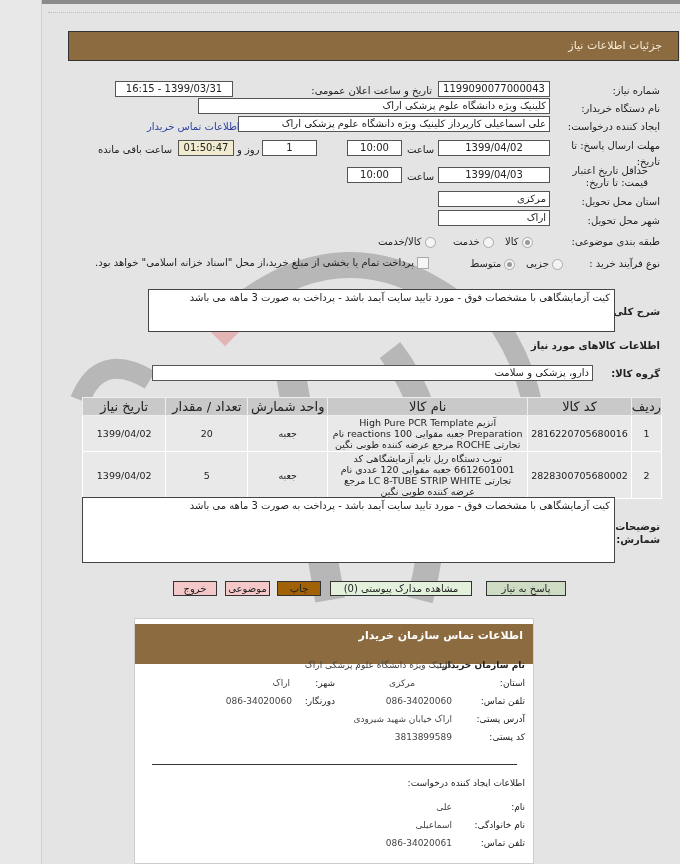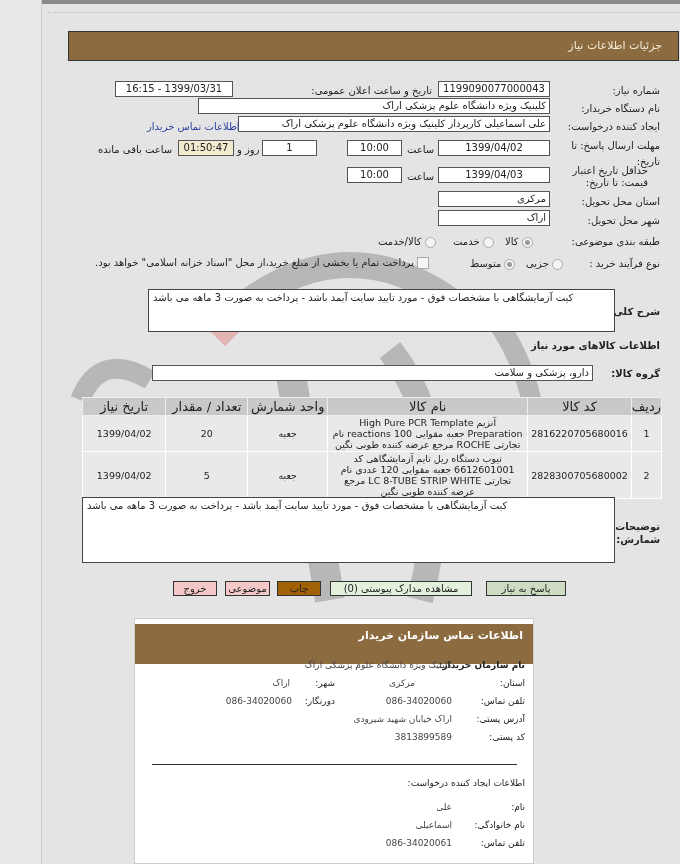--- a/index.html
+++ b/index.html
@@ -10,21 +10,21 @@
 .header{position:absolute;top:31px;left:68px;width:611px;height:30px;background:#8b6b3f;border:1px solid #333;color:#f4ead6;font-size:11px;line-height:28px;padding-right:16px}
 .lbl{position:absolute;font-size:10px;color:#222;white-space:nowrap}
 .box{position:absolute;background:#fff;border:1px solid #555;font-size:10px;height:16px;line-height:14px;text-align:center;white-space:nowrap;overflow:hidden}
 .box.r{text-align:right;padding-right:3px}
 .timer{background:#f1ecd0}
 .link{color:#2a3fa0}
 .radio{display:inline-block;width:11px;height:11px;border-radius:50%;border:1px solid #aaa;background:#f4f4f4;vertical-align:middle;margin-left:3px;position:relative}
 .radio.on::after{content:"";position:absolute;left:2px;top:2px;width:5px;height:5px;border-radius:50%;background:#999}
 .chk{display:inline-block;width:12px;height:12px;border:1px solid #aaa;background:#f6f6f6;vertical-align:middle}
 .bold{font-weight:bold}
-.textarea{position:absolute;background:#fff;border:1px solid #444;font-size:10px;padding:2px 4px;text-align:left}
+.textarea{position:absolute;background:#fff;border:1px solid #444;font-size:10px;padding:2px 4px;text-align:right}
 table.items{position:absolute;top:397px;left:82px;width:580px;border-collapse:collapse;font-size:9.5px}
 table.items th{background:#c9c9c9;color:#222;font-weight:normal;height:18px;border:1px solid #eee;font-size:13px}
 table.items td{background:#e9e9e9;border:1px solid #fff;text-align:center;padding:1px 3px;line-height:11px}
 table.items td.name{text-align:center}
 .btn{position:absolute;top:581px;height:15px;border:1px solid #333;font-size:10px;line-height:13px;text-align:center;color:#222}
 .contact{position:absolute;top:618px;left:134px;width:400px;height:246px;background:#fff;border:1px solid #ccc}
 .chead{position:absolute;top:5px;left:0;right:0;height:40px;background:#8b6b3f;color:#fff;font-size:11px;line-height:24px;padding-right:10px;font-weight:bold}
 .cl{position:absolute;font-size:9px;color:#222;white-space:nowrap}
 .cv{position:absolute;font-size:9px;color:#444;white-space:nowrap}
 .sep{position:absolute;top:764px;left:152px;width:365px;border-top:1px solid #333}

